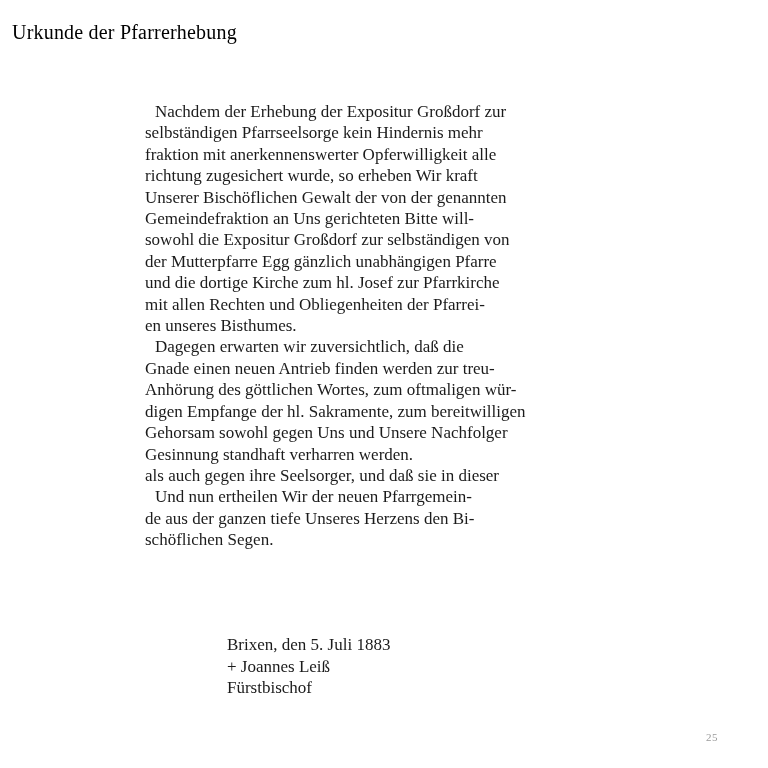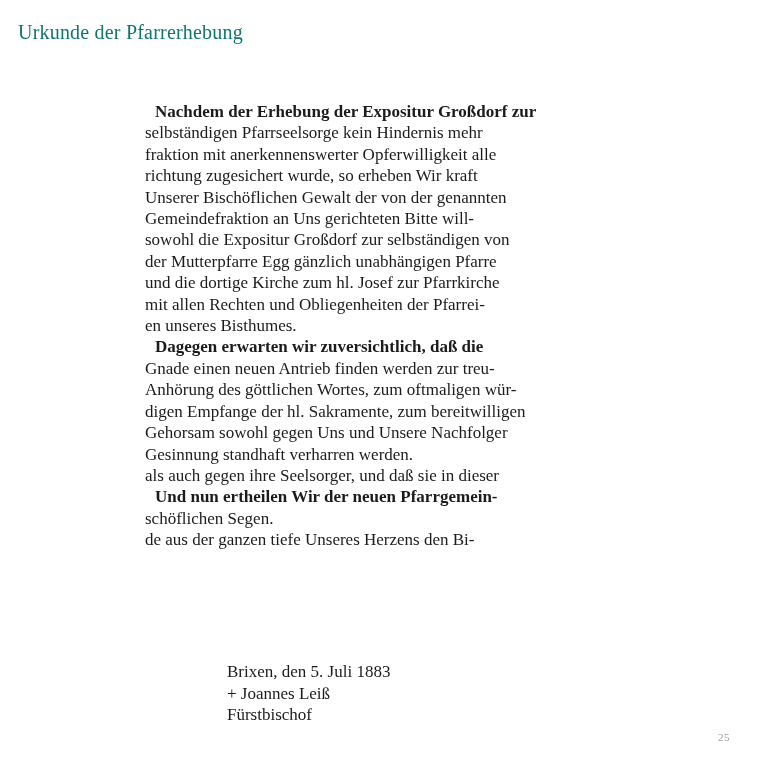--- a/index.html
+++ b/index.html
@@ -11,58 +11,57 @@
     position: relative;
     overflow: hidden;
   }
   .page {
     position: absolute;
     inset: 0;
     background: #ffffff;
   }
   .title {
     position: absolute;
-    left: 18px;
+    left: 12px;
     top: 18px;
     font-size: 20px;
     font-weight: normal;
     line-height: 28px;
     letter-spacing: 0.2px;
-    color: #0f766e;
+    color: #000000;
   }
   .body-text {
     position: absolute;
     left: 145px;
     top: 101px;
     width: 460px;
     font-size: 17px;
     line-height: 21.4px;
     color: #1b1b1b;
   }
   .paragraph .line { white-space: pre; }
-  .paragraph .line.first { padding-left: 10px; font-weight: bold; }
+  .paragraph .line.first { padding-left: 10px; }
   .signature {
     position: absolute;
     left: 227px;
-    top: 661px;
+    top: 634px;
     font-size: 17px;
     line-height: 21.6px;
     color: #1b1b1b;
   }
   .signature .line { white-space: pre; }
   .page-number {
     position: absolute;
     left: 700px;
     top: 731px;
     width: 24px;
     text-align: center;
     font-size: 11px;
     color: #9b9b9b;
     letter-spacing: 0.5px;
-    margin-left: 12px;
   }
 </style>
 </head>
 <body>
 
 <div class="page">
 
   <h1 class="title">Urkunde der Pfarrerhebung</h1>
 
   <div class="body-text">
@@ -83,22 +82,22 @@
         <div class="line first">Dagegen erwarten wir zuversichtlich, daß die</div>
         <div class="line">Gnade einen neuen Antrieb finden werden zur treu-</div>
         <div class="line">Anhörung des göttlichen Wortes, zum oftmaligen wür-</div>
         <div class="line">digen Empfange der hl. Sakramente, zum bereitwilligen</div>
         <div class="line">Gehorsam sowohl gegen Uns und Unsere Nachfolger</div>
         <div class="line">Gesinnung standhaft verharren werden.</div>
         <div class="line">als auch gegen ihre Seelsorger, und daß sie in dieser</div>
       </div>
     <div class="paragraph">
         <div class="line first">Und nun ertheilen Wir der neuen Pfarrgemein-</div>
+        <div class="line">de aus der ganzen tiefe Unseres Herzens den Bi-</div>
         <div class="line">schöflichen Segen.</div>
-        <div class="line">de aus der ganzen tiefe Unseres Herzens den Bi-</div>
       </div>
   </div>
 
   <div class="signature">
       <div class="line">Brixen, den 5. Juli 1883</div>
       <div class="line">+ Joannes Leiß</div>
       <div class="line">Fürstbischof</div>
     </div>
 
   <div class="page-number">25</div>

